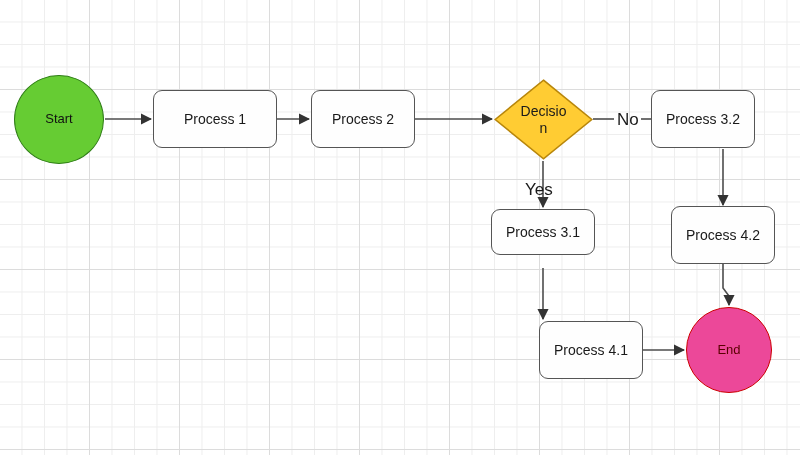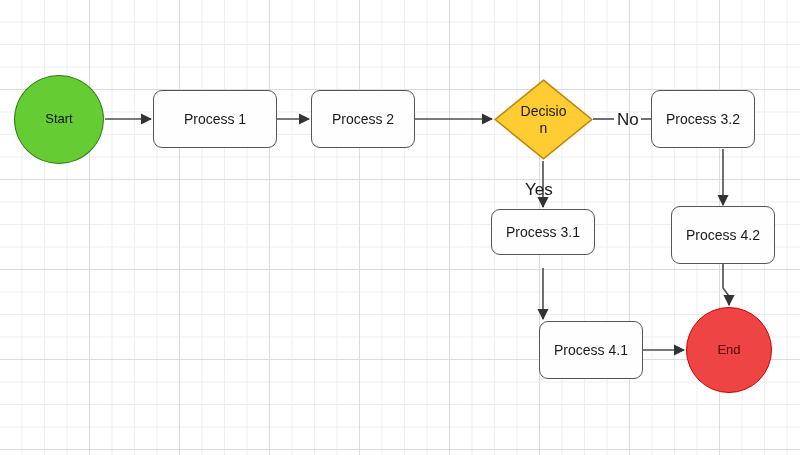--- a/index.html
+++ b/index.html
@@ -59,21 +59,21 @@
     border-radius: 50%;
     font-weight: normal;
     font-size: 13px;
   }
   .start-node {
     background: #66cc33;
     border: 1.6px solid #2e7d16;
     color: #111111;
   }
   .end-node {
-    background: #ef4444;
+    background: #ec4899;
     border: 1.6px solid #cc0000;
     color: #5a0000;
   }
   .diamond-wrap {
     position: absolute;
   }
   .diamond-wrap svg {
     position: absolute;
     left: 0; top: 0;
   }

